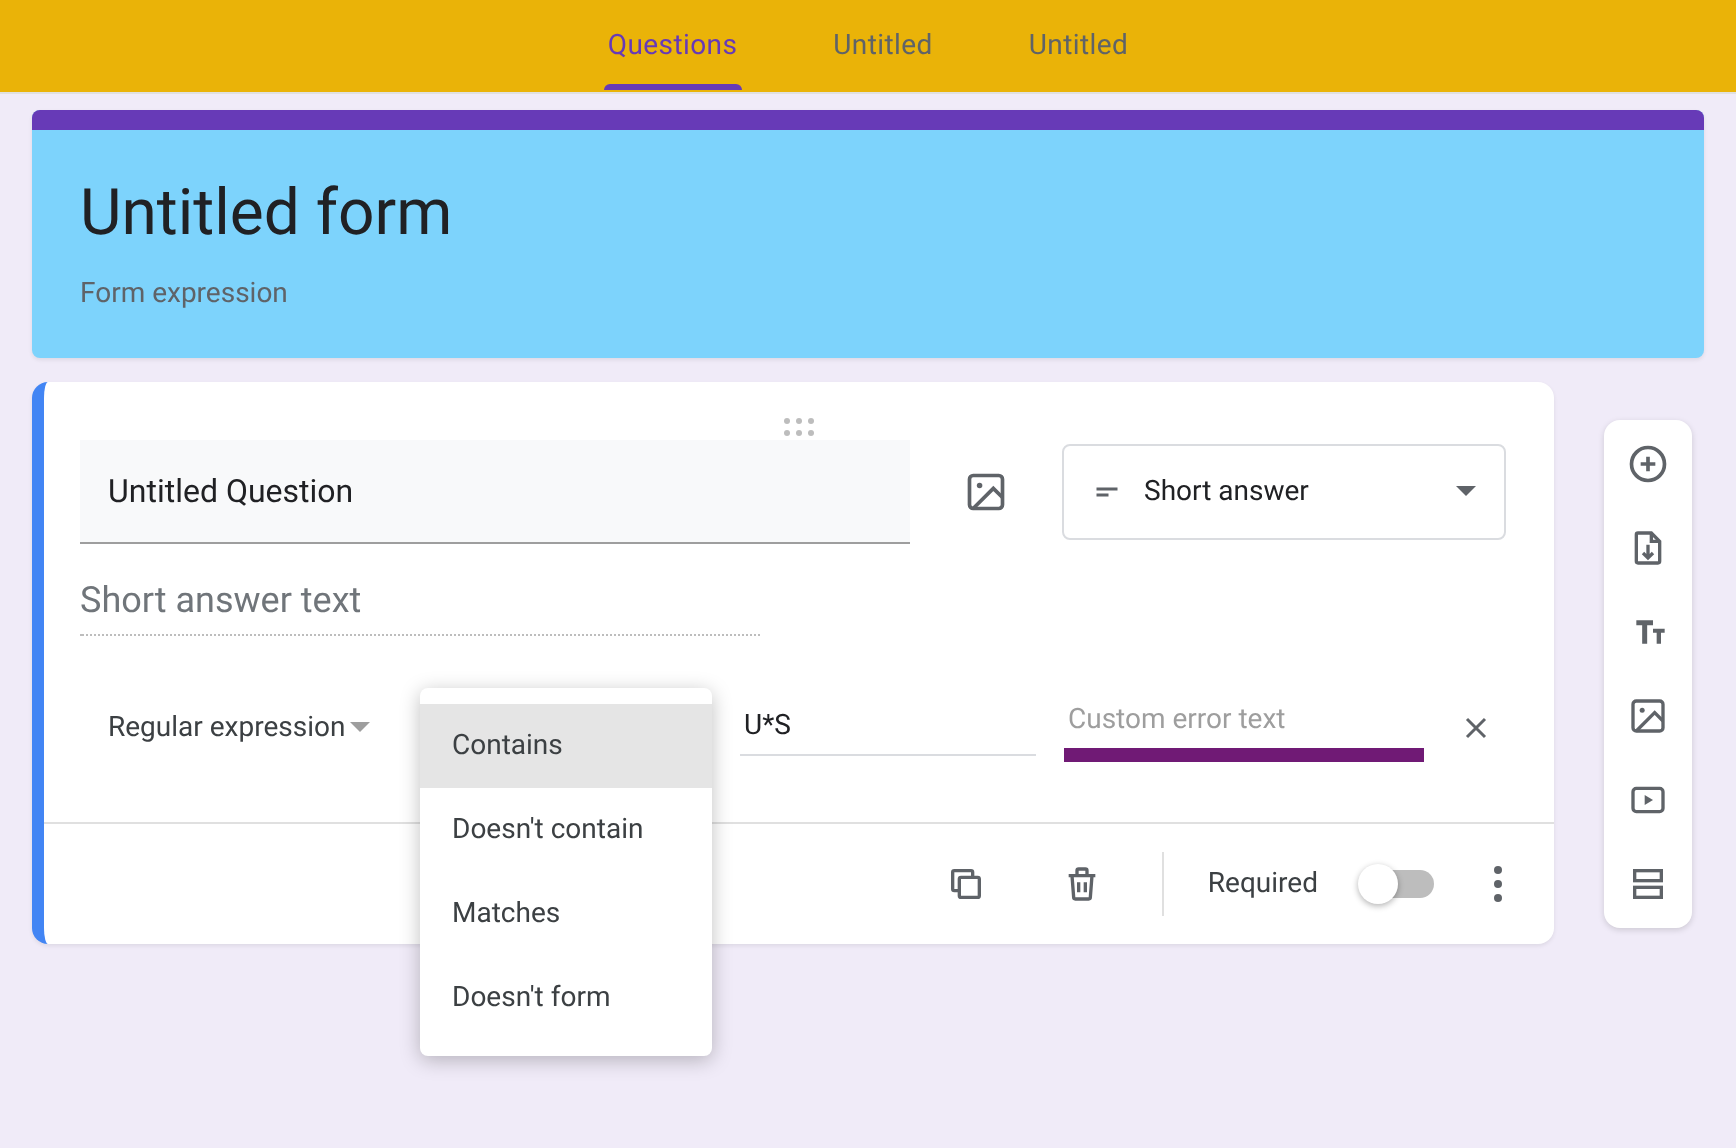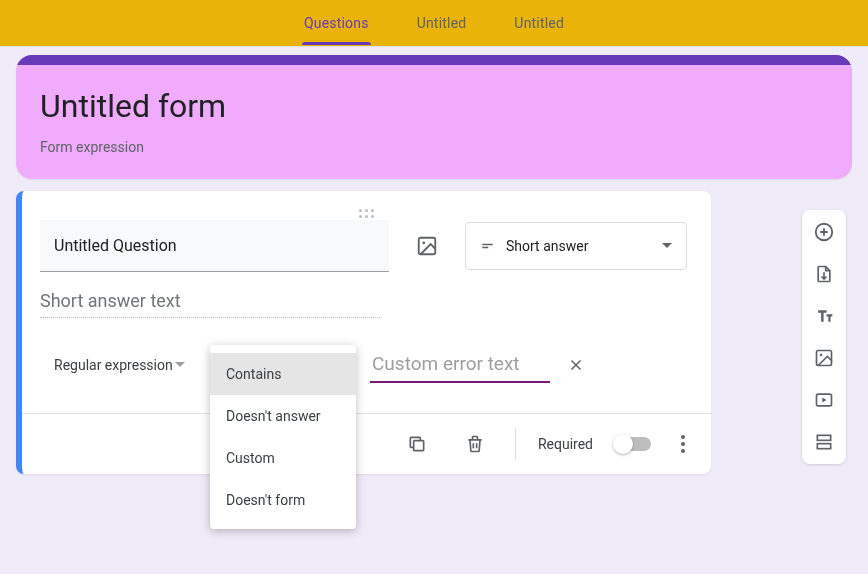--- a/index.html
+++ b/index.html
@@ -5,27 +5,27 @@
 * { box-sizing: border-box; margin: 0; padding: 0; font-family: 'Roboto', Arial, sans-serif; }
 body { background: #f0ebf8; width: 868px; height: 574px; overflow: hidden; }
 
 .tabs { display: flex; justify-content: center; background: #eab308; border-bottom: 1px solid #e0e0e0; height: 47px; align-items: center; gap: 44px; }
 .tab { font-size: 14px; color: #5f6368; padding: 14px 2px; cursor: pointer; position: relative; letter-spacing: 0.2px; }
 .tab.active { color: #673ab7; }
 .tab.active::after { content: ''; position: absolute; bottom: 0; left: 0; right: 0; height: 3px; background: #673ab7; border-radius: 3px 3px 0 0; }
 
 .canvas { padding: 8px 16px 16px 16px; position: relative; }
 
-.header-card { background: #f0abfc; border-radius: 16px; margin-bottom: 12px; position: relative; overflow: hidden; box-shadow: 0 1px 2px rgba(0,0,0,0.08); }
+.header-card { background: #7dd3fc; border-radius: 4px; margin-bottom: 12px; position: relative; overflow: hidden; box-shadow: 0 1px 2px rgba(0,0,0,0.08); }
 .header-card .accent { height: 10px; background: #673ab7; }
 .header-card .pad { padding: 22px 24px 24px 24px; }
 .form-title { font-size: 32px; color: #202124; font-weight: 400; margin-bottom: 14px; }
 .form-desc { font-size: 14px; color: #5f6368; }
 
-.question-card { background: #fff; border-radius: 8px; position: relative; box-shadow: 0 1px 2px rgba(0,0,0,0.08); border-left: 6px solid #4285f4; width: 695px; }
+.question-card { background: #fff; border-radius: 8px; position: relative; box-shadow: 0 1px 2px rgba(0,0,0,0.08); border-left: 6px solid #4285f4; width: 761px; }
 .drag-handle { text-align: center; padding: 6px 0 2px; color: #9e9e9e; cursor: move; }
 .drag-dots { display: inline-grid; grid-template-columns: repeat(3,3px); grid-template-rows: repeat(2,3px); gap: 3px; }
 .drag-dots span { width: 3px; height: 3px; background: #bdbdbd; border-radius: 50%; }
 
 .q-body { padding: 0 24px 0 18px; }
 .q-top { display: flex; align-items: center; gap: 18px; margin-bottom: 18px; }
 .q-title-wrap { flex: 1; }
 .q-title { width: 100%; background: #f8f9fa; border: none; border-bottom: 1px solid #9e9e9e; padding: 16px 14px; font-size: 16px; color: #202124; outline: none; }
 .img-btn { width: 40px; height: 40px; display: flex; align-items: center; justify-content: center; color: #5f6368; cursor: pointer; border-radius: 4px; }
 .type-select { width: 222px; height: 48px; border: 1px solid #dadce0; border-radius: 4px; display: flex; align-items: center; padding: 0 14px; gap: 8px; cursor: pointer; }
@@ -33,21 +33,21 @@
 .type-select .t-label { flex: 1; font-size: 14px; color: #202124; }
 .type-select .t-arrow { color: #5f6368; }
 
 .answer-placeholder { font-size: 18px; color: #70757a; border-bottom: 1px dotted #bdbdbd; padding-bottom: 6px; width: 340px; margin-bottom: 28px; }
 
 .validation-row { display: flex; align-items: center; gap: 14px; margin-bottom: 30px; }
 .val-type { display: flex; align-items: center; gap: 2px; width: 156px; color: #3c4043; font-size: 14px; cursor: pointer; padding: 8px 6px 8px 14px; }
 .val-type .chev { color: #9e9e9e; }
 .dropdown-slot { width: 146px; position: relative; }
 .pattern-input { width: 148px; border: none; border-bottom: 1px solid #dadce0; font-size: 14px; padding: 6px 2px; outline: none; color: #202124; }
-.error-input { width: 180px; border: none; border-bottom: 2px solid #701a75; font-size: 19px; padding: 6px 2px; outline: none; color: #0f172a; }
+.error-input { width: 180px; border: none; border-bottom: 7px solid #701a75; font-size: 14px; padding: 6px 2px; outline: none; color: #0f172a; }
 .error-input::placeholder { color: #9e9e9e; }
 .close-validation { color: #5f6368; cursor: pointer; width: 24px; height: 24px; display: flex; align-items: center; justify-content: center; }
 
 .dropdown-menu { position: absolute; top: -20px; left: 0; width: 146px; background: #fff; box-shadow: 0 2px 10px rgba(0,0,0,0.25); border-radius: 4px; padding: 8px 0; z-index: 50; }
 .dropdown-item { padding: 13px 16px; font-size: 14px; color: #3c4043; cursor: pointer; }
 .dropdown-item.selected { background: #e5e5e5; }
 
 .footer-row { border-top: 1px solid #e0e0e0; padding: 12px 18px 12px 18px; display: flex; align-items: center; justify-content: flex-end; gap: 22px; }
 .ft-icon { color: #5f6368; cursor: pointer; width: 36px; height: 36px; display: flex; align-items: center; justify-content: center; }
 .divider { width: 1px; height: 32px; background: #e0e0e0; }
@@ -127,25 +127,26 @@
           <span>Regular expression</span>
           <span class="chev">
             <svg width="10" height="10" viewBox="0 0 10 6" fill="currentColor">
                 <path d="M0 0l5 5 5-5z"></path>
               </svg>
           </span>
         </div>
         <div class="dropdown-slot">
           <div class="dropdown-menu">
             <div class="dropdown-item selected">Contains</div>
-            <div class="dropdown-item">Doesn't answer</div>
-            <div class="dropdown-item">Custom</div>
+            <div class="dropdown-item">Doesn't contain</div>
+            <div class="dropdown-item">Matches</div>
             <div class="dropdown-item">Doesn't form</div>
           </div>
         </div>
+        <input class="pattern-input" value="U*S" style="">
         <input class="error-input" placeholder="Custom error text" style="">
         <div class="close-validation">
           <svg width="18" height="18" viewBox="0 0 24 24" fill="none" stroke="currentColor" stroke-width="2">
               <path d="M18 6L6 18M6 6l12 12"></path>
             </svg>
         </div>
       </div>
     </div>
 
     <div class="footer-row">

